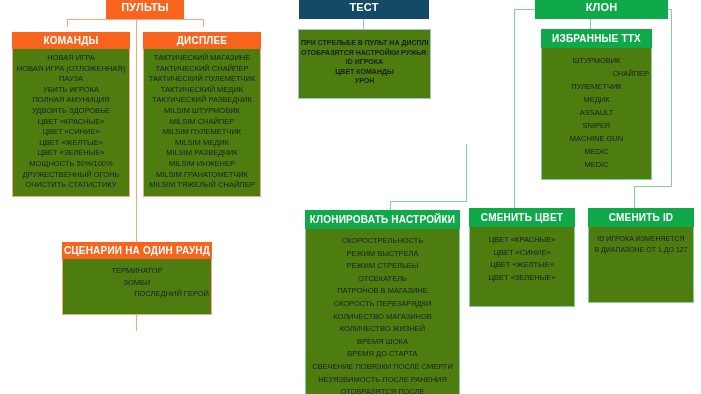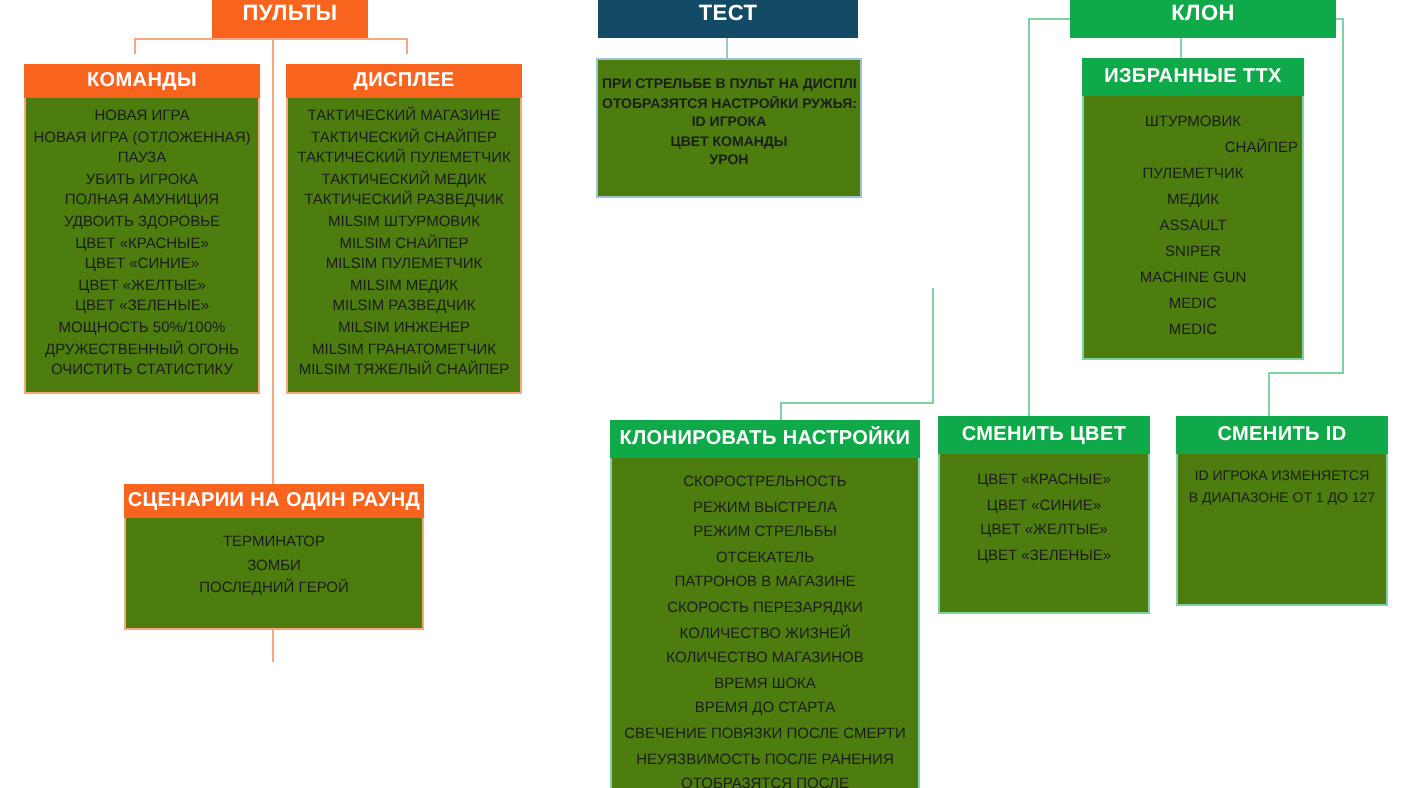--- a/index.html
+++ b/index.html
@@ -107,21 +107,21 @@
       <div class="li" style="font-size:7.5px;line-height:10.6px;">MILSIM ГРАНАТОМЕТЧИК</div>
       <div class="li" style="font-size:7.5px;line-height:10.6px;">MILSIM ТЯЖЕЛЫЙ СНАЙПЕР</div>
     </div>
   </div>
 
   <div class="node th-o" style="left:62px; top:237px; width:150px;">
     <div class="hdr" style="font-size:10px;line-height:17px;">СЦЕНАРИИ НА ОДИН РАУНД</div>
     <div class="body" style="padding:6px 2px 14px;">
       <div class="li" style="font-size:7.5px;line-height:11.5px;">ТЕРМИНАТОР</div>
       <div class="li" style="font-size:7.5px;line-height:11.5px;">ЗОМБИ</div>
-      <div class="li" style="font-size:7.5px;line-height:11.5px;">ПОСЛЕДНИЙ ГЕРОЙ</div>
+      <div class="li" style="font-size:7.5px;line-height:11.5px;text-align:right;">ПОСЛЕДНИЙ ГЕРОЙ</div>
     </div>
   </div>
 
   <div class="node th-t" style="left:299px; top:-10px; width:130px;">
     <div class="hdr" style="font-size:11px;line-height:24px;">ТЕСТ</div>
   </div>
   <div class="node th-t" style="left:298px; top:24px; width:133px;">
     <div class="body" style="border-top:1px solid #9dc3d6; padding:8px 2px 12px;">
       <div class="li dark" style="font-size:7px;line-height:9.5px;font-weight:bold;">ПРИ СТРЕЛЬБЕ В ПУЛЬТ НА ДИСПЛЕЕ</div>
       <div class="li dark" style="font-size:7px;line-height:9.5px;font-weight:bold;">ОТОБРАЗЯТСЯ НАСТРОЙКИ РУЖЬЯ:</div>
@@ -152,22 +152,22 @@
 
   <div class="node th-g" style="left:305px; top:205px; width:155px;">
     <div class="hdr" style="font-size:10px;line-height:19px;">КЛОНИРОВАТЬ НАСТРОЙКИ</div>
     <div class="body" style="padding:6px 2px 0;height:170px;">
       <div class="li" style="font-size:7.5px;line-height:12.6px;">СКОРОСТРЕЛЬНОСТЬ</div>
       <div class="li" style="font-size:7.5px;line-height:12.6px;">РЕЖИМ ВЫСТРЕЛА</div>
       <div class="li" style="font-size:7.5px;line-height:12.6px;">РЕЖИМ СТРЕЛЬБЫ</div>
       <div class="li" style="font-size:7.5px;line-height:12.6px;">ОТСЕКАТЕЛЬ</div>
       <div class="li" style="font-size:7.5px;line-height:12.6px;">ПАТРОНОВ В МАГАЗИНЕ</div>
       <div class="li" style="font-size:7.5px;line-height:12.6px;">СКОРОСТЬ ПЕРЕЗАРЯДКИ</div>
+      <div class="li" style="font-size:7.5px;line-height:12.6px;">КОЛИЧЕСТВО МАГАЗИНОВ</div>
       <div class="li" style="font-size:7.5px;line-height:12.6px;">КОЛИЧЕСТВО ЖИЗНЕЙ</div>
-      <div class="li" style="font-size:7.5px;line-height:12.6px;">КОЛИЧЕСТВО МАГАЗИНОВ</div>
       <div class="li" style="font-size:7.5px;line-height:12.6px;">ВРЕМЯ ШОКА</div>
       <div class="li" style="font-size:7.5px;line-height:12.6px;">ВРЕМЯ ДО СТАРТА</div>
       <div class="li" style="font-size:7.5px;line-height:12.6px;">СВЕЧЕНИЕ ПОВЯЗКИ ПОСЛЕ СМЕРТИ</div>
       <div class="li" style="font-size:7.5px;line-height:12.6px;">НЕУЯЗВИМОСТЬ ПОСЛЕ РАНЕНИЯ</div>
       <div class="li" style="font-size:7.5px;line-height:12.6px;">ОТОБРАЗЯТСЯ ПОСЛЕ</div>
     </div>
   </div>
 
   <div class="node th-g" style="left:469px; top:203px; width:106px;">
     <div class="hdr" style="font-size:10px;line-height:19px;">СМЕНИТЬ ЦВЕТ</div>

